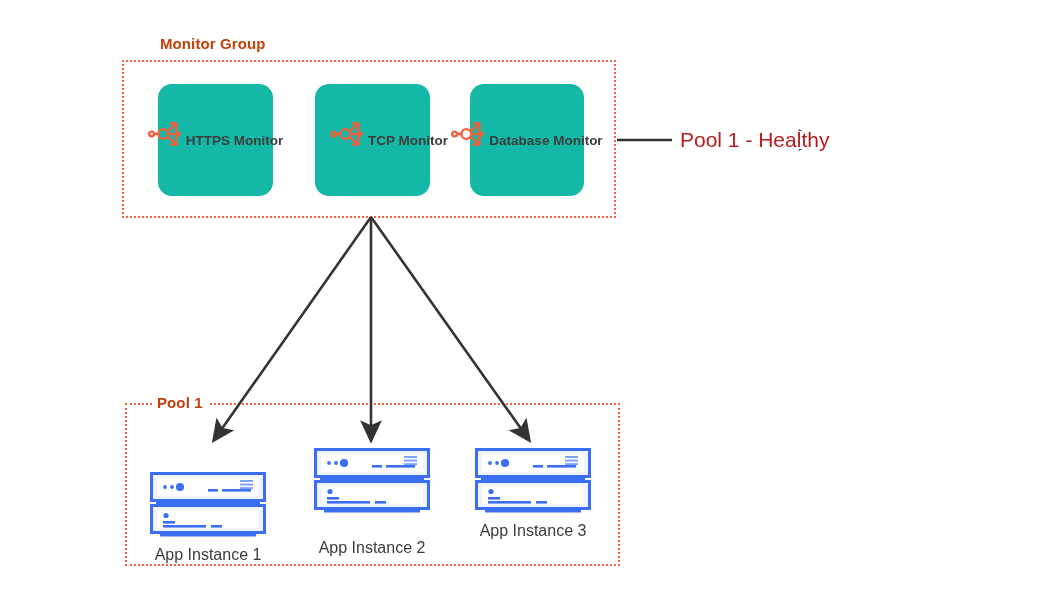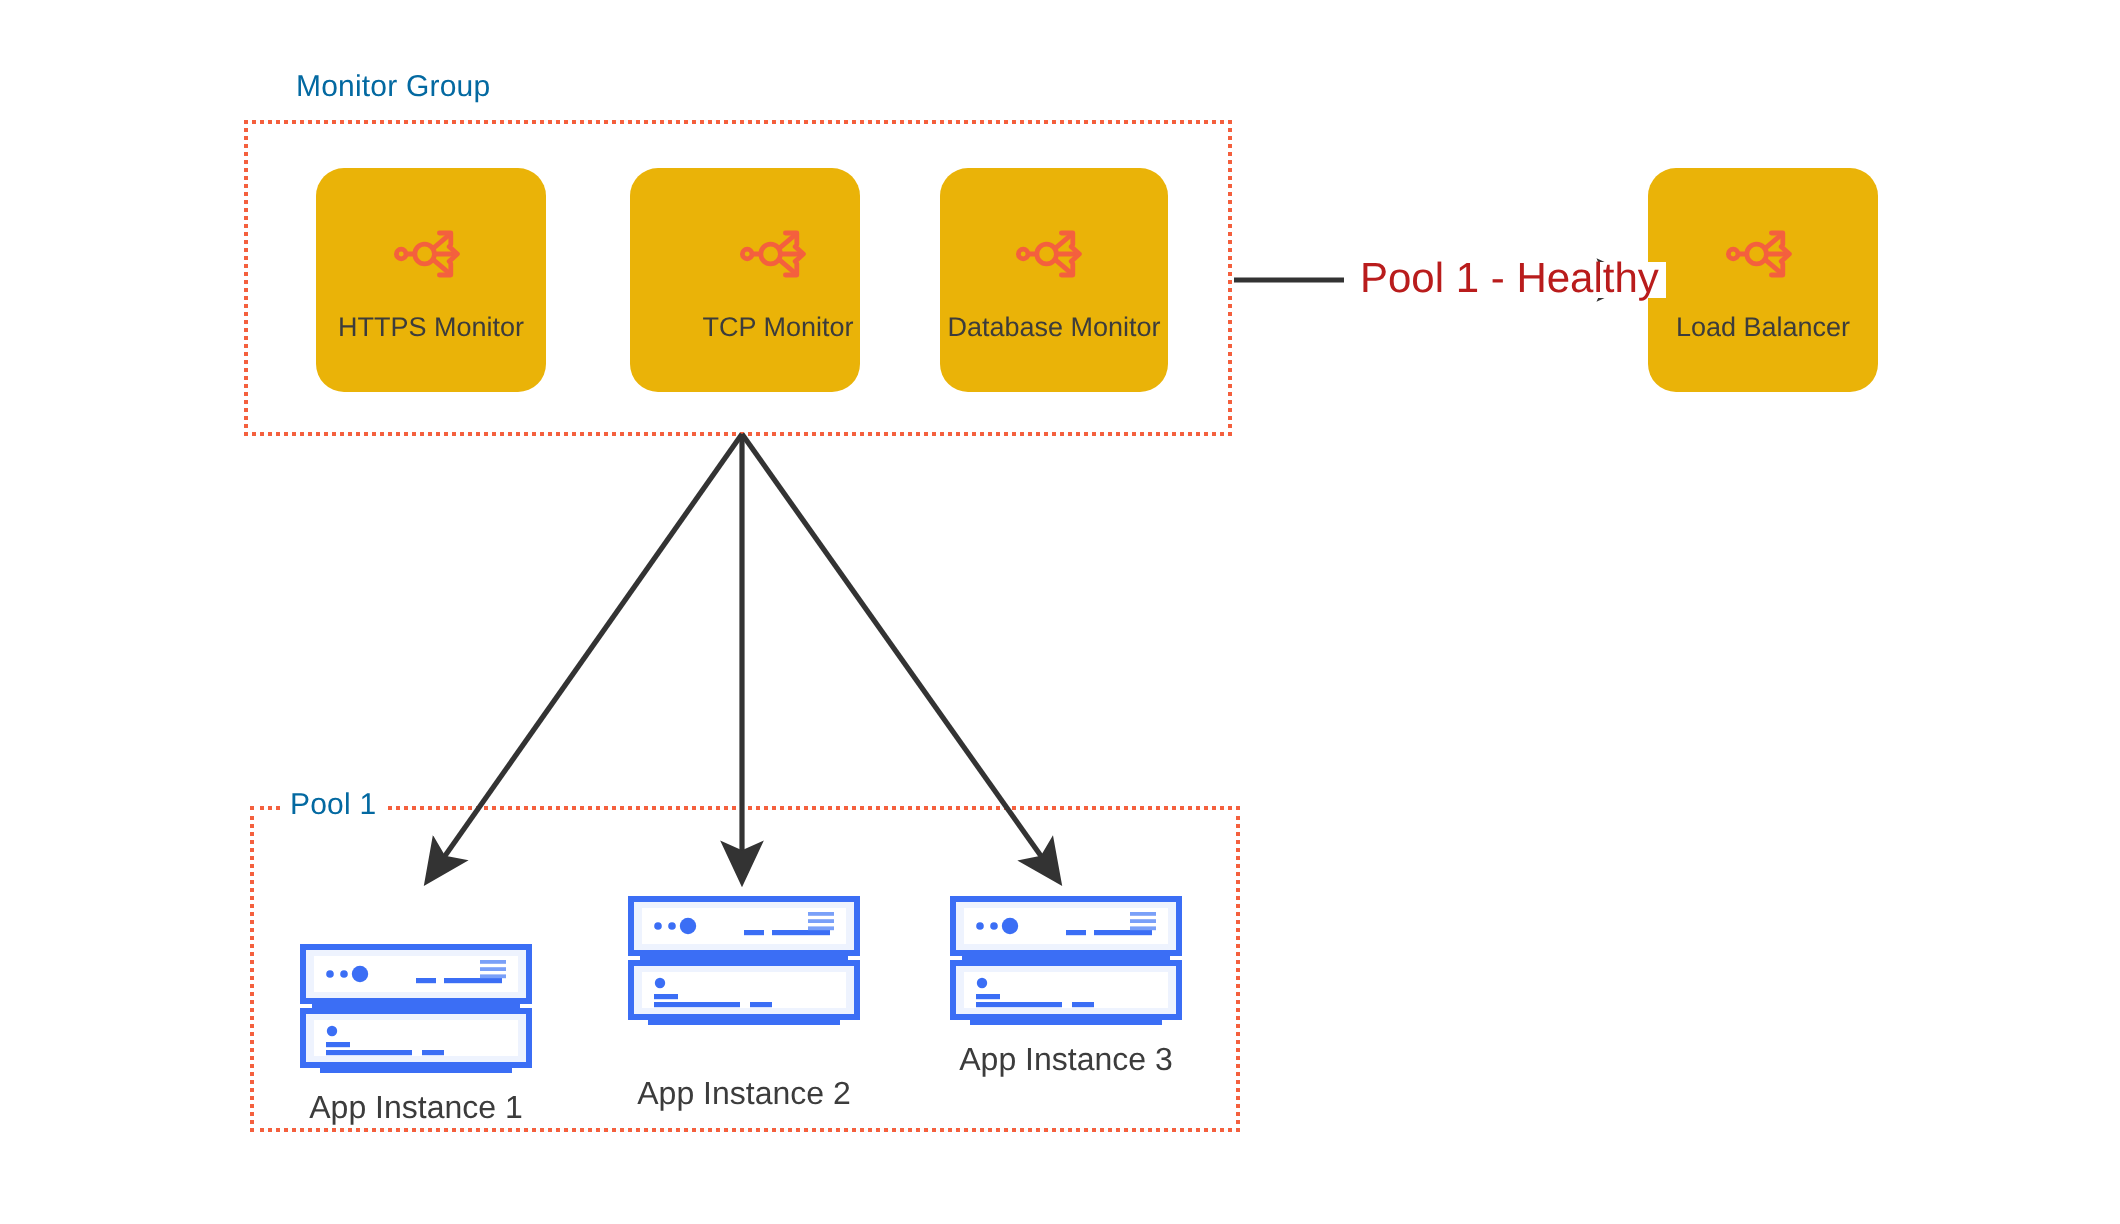--- a/index.html
+++ b/index.html
@@ -21,40 +21,41 @@
 
   
   .group-box {
     position: absolute;
     border: 2px dotted #f4603e;
     box-sizing: border-box;
     background: transparent;
   }
   .group-label {
     position: absolute;
-    color: #0369a1;
-    font-weight: normal;
+    color: #c2410c;
+    font-weight: bold;
     font-size: 15px;
     letter-spacing: .1px;
     background: #ffffff;
     padding: 0 5px;
     white-space: nowrap;
     line-height: 16px;
+    margin-left: 12px;
   }
 
   
   .card {
     position: absolute;
-    background: #eab308;
+    background: #14b8a6;
     border-radius: 14px;
     box-sizing: border-box;
     display: flex;
-    flex-direction: column;
     align-items: center;
     justify-content: center;
+    font-weight: bold;
   }
   .card-icon {
     width: 38px;
     height: 34px;
     margin-bottom: 12px;
     display: block;
   }
   .card-label {
     font-size: 13.5px;
     color: #3c3c3c;
@@ -156,38 +157,20 @@
           <line x1="20.3" y1="17" x2="31.2" y2="17"></line>
           <polyline points="27.6,13.3 31.7,17 27.6,20.7"></polyline>
           <line x1="19.6" y1="19.8" x2="27.4" y2="26.4"></line>
           <polyline points="28.4,21.8 28.4,27.5 22.7,27.5"></polyline>
         </g>
       </svg>
     </span>
     <span class="card-label">Database Monitor</span>
   </div>
 
-  <div class="card" style="left:824px; top:84px; width:115px; height:112px;">
-    <span class="card-icon">
-      <svg width="38" height="34" viewBox="0 0 38 34" xmlns="http://www.w3.org/2000/svg">
-        <g fill="none" stroke="#f4603e" stroke-width="2.4" stroke-linecap="round" stroke-linejoin="round">
-          <circle cx="3.6" cy="17" r="2.4" fill="none"></circle>
-          <line x1="6.6" y1="17" x2="10.4" y2="17"></line>
-          <circle cx="15.3" cy="17" r="4.9" fill="none"></circle>
-          <line x1="19.6" y1="14.2" x2="27.4" y2="7.6"></line>
-          <polyline points="22.7,6.5 28.4,6.5 28.4,12.2"></polyline>
-          <line x1="20.3" y1="17" x2="31.2" y2="17"></line>
-          <polyline points="27.6,13.3 31.7,17 27.6,20.7"></polyline>
-          <line x1="19.6" y1="19.8" x2="27.4" y2="26.4"></line>
-          <polyline points="28.4,21.8 28.4,27.5 22.7,27.5"></polyline>
-        </g>
-      </svg>
-    </span>
-    <span class="card-label">Load Balancer</span>
-  </div>
 
   <div class="group-box" style="left:125px; top:403px; width:495px; height:163px;"></div>
   <div class="group-label" style="left:140px; top:395px;">Pool 1</div>
 
   <div class="server" style="left:150px; top:448px;margin-top:24px;">
     <svg class="server-icon" width="116" height="66" viewBox="0 0 116 66" xmlns="http://www.w3.org/2000/svg">
       <rect x="1.5" y="1.5" width="113" height="27" fill="#eef3fe" stroke="#3b6ef5" stroke-width="3"></rect>
       <rect x="7" y="6" width="102" height="18" fill="#ffffff" stroke="none"></rect>
       <circle cx="15" cy="15" r="1.9" fill="#3b6ef5"></circle>
       <circle cx="22" cy="15" r="1.9" fill="#3b6ef5"></circle>

